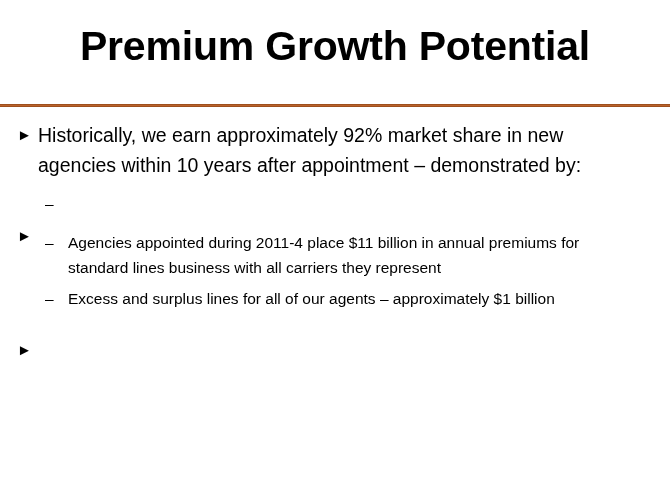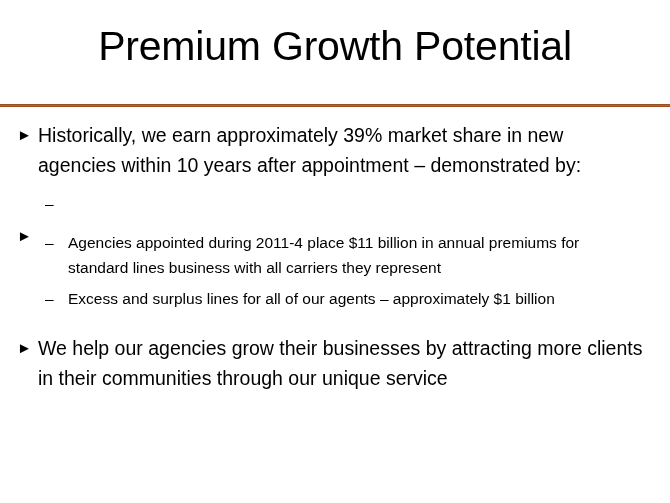--- a/index.html
+++ b/index.html
@@ -28,21 +28,21 @@
     position: absolute;
     left: 0;
     top: 22px;
     width: 670px;
     text-align: center;
   }
   .slide-title {
     display: inline-block;
     font-family: "Liberation Sans", sans-serif;
     font-size: 41px;
-    font-weight: 400;
+    font-weight: 700;
     line-height: 48px;
     letter-spacing: -0.2px;
     color: #000000;
     white-space: nowrap;
   }
 
   
   .title-rule {
     position: absolute;
     left: 0;
@@ -121,21 +121,21 @@
     <span class="slide-title">Premium Growth Potential</span>
   </div>
 
   <div class="title-rule"></div>
 
   <div class="body-area">
 
     <div class="group">
       <div class="bullet-l1">
         <span class="marker">►</span>
-        <span>Historically, we earn approximately 39% market share in new agencies within 10 years after appointment – demonstrated by:</span>
+        <span>Historically, we earn approximately 92% market share in new agencies within 10 years after appointment – demonstrated by:</span>
       </div>
       <div class="sub-spacer"></div>
       <div class="bullet-l2">
         <span class="marker">–</span>
       </div>
     </div>
 
     <div class="gap-after-sub"></div>
 
     <div class="group">
@@ -152,18 +152,17 @@
         <span class="marker">–</span>
         <span>Excess and surplus lines for all of our agents – approximately $1 billion</span>
       </div>
     </div>
 
     <div class="gap-before-b3"></div>
 
     <div class="group">
       <div class="bullet-l1">
         <span class="marker">►</span>
-        <span>We help our agencies grow their businesses by attracting more clients in their communities through our unique service</span>
       </div>
     </div>
 
   </div>
 </div>
 
 </body></html>

